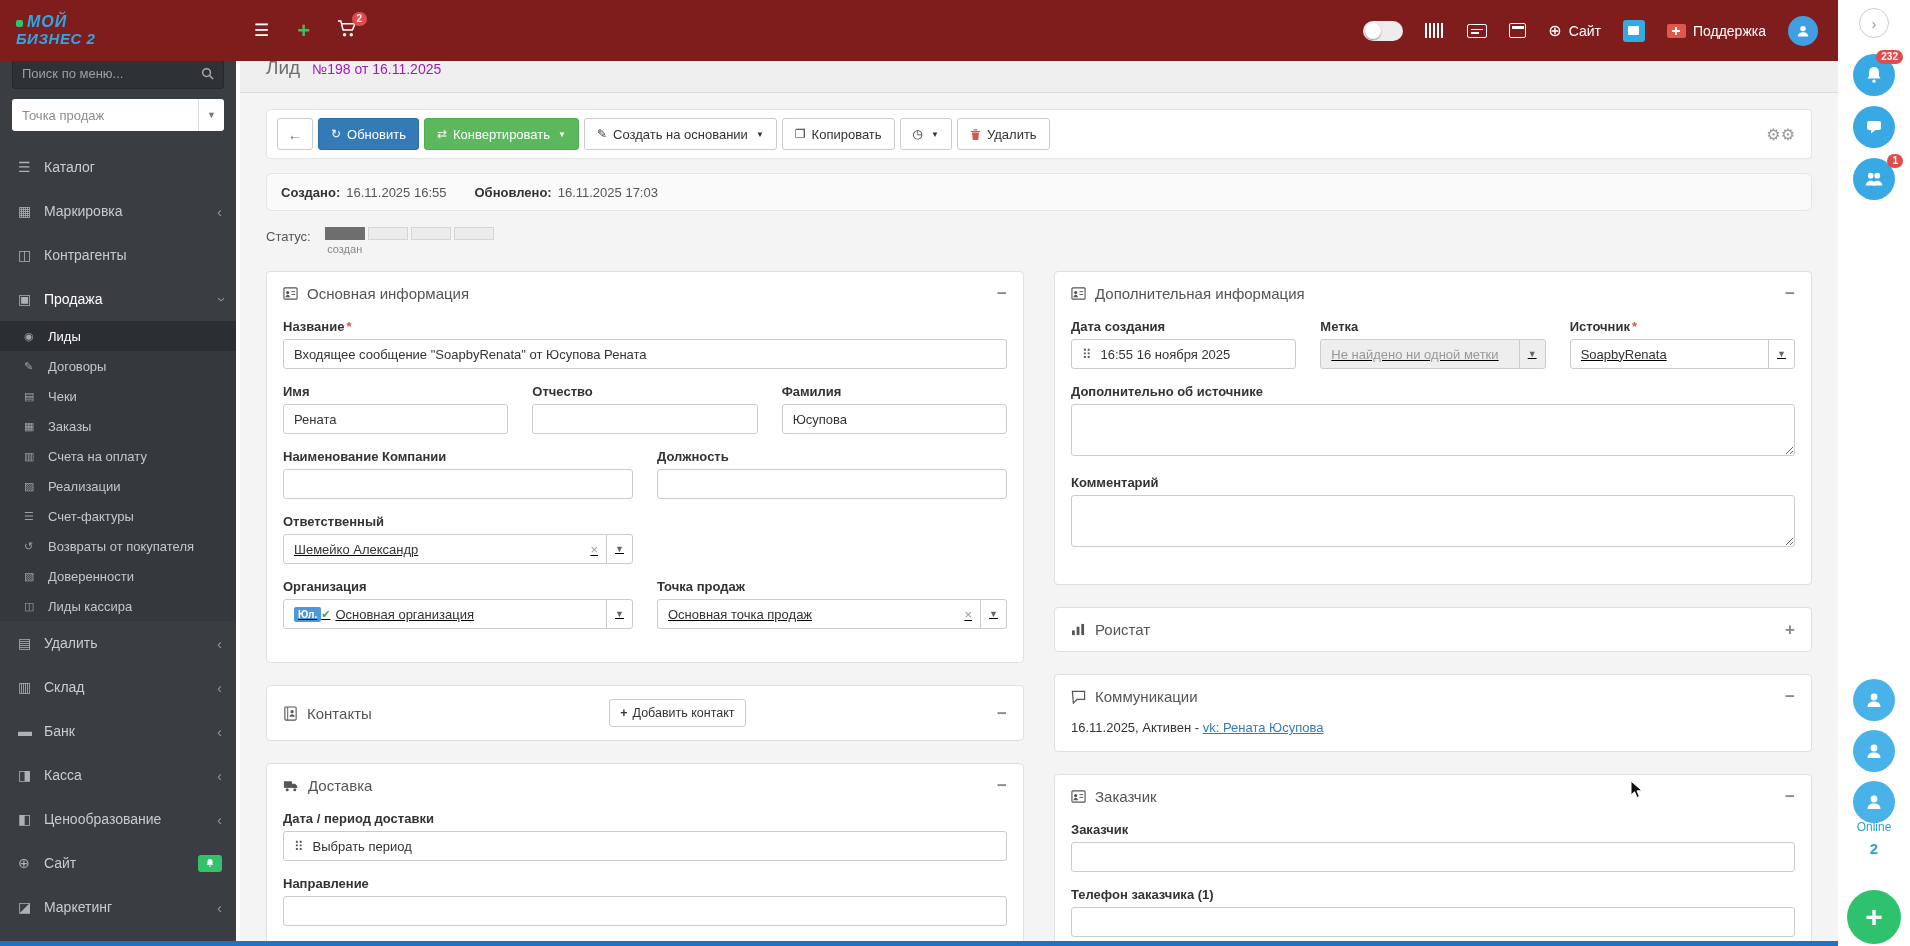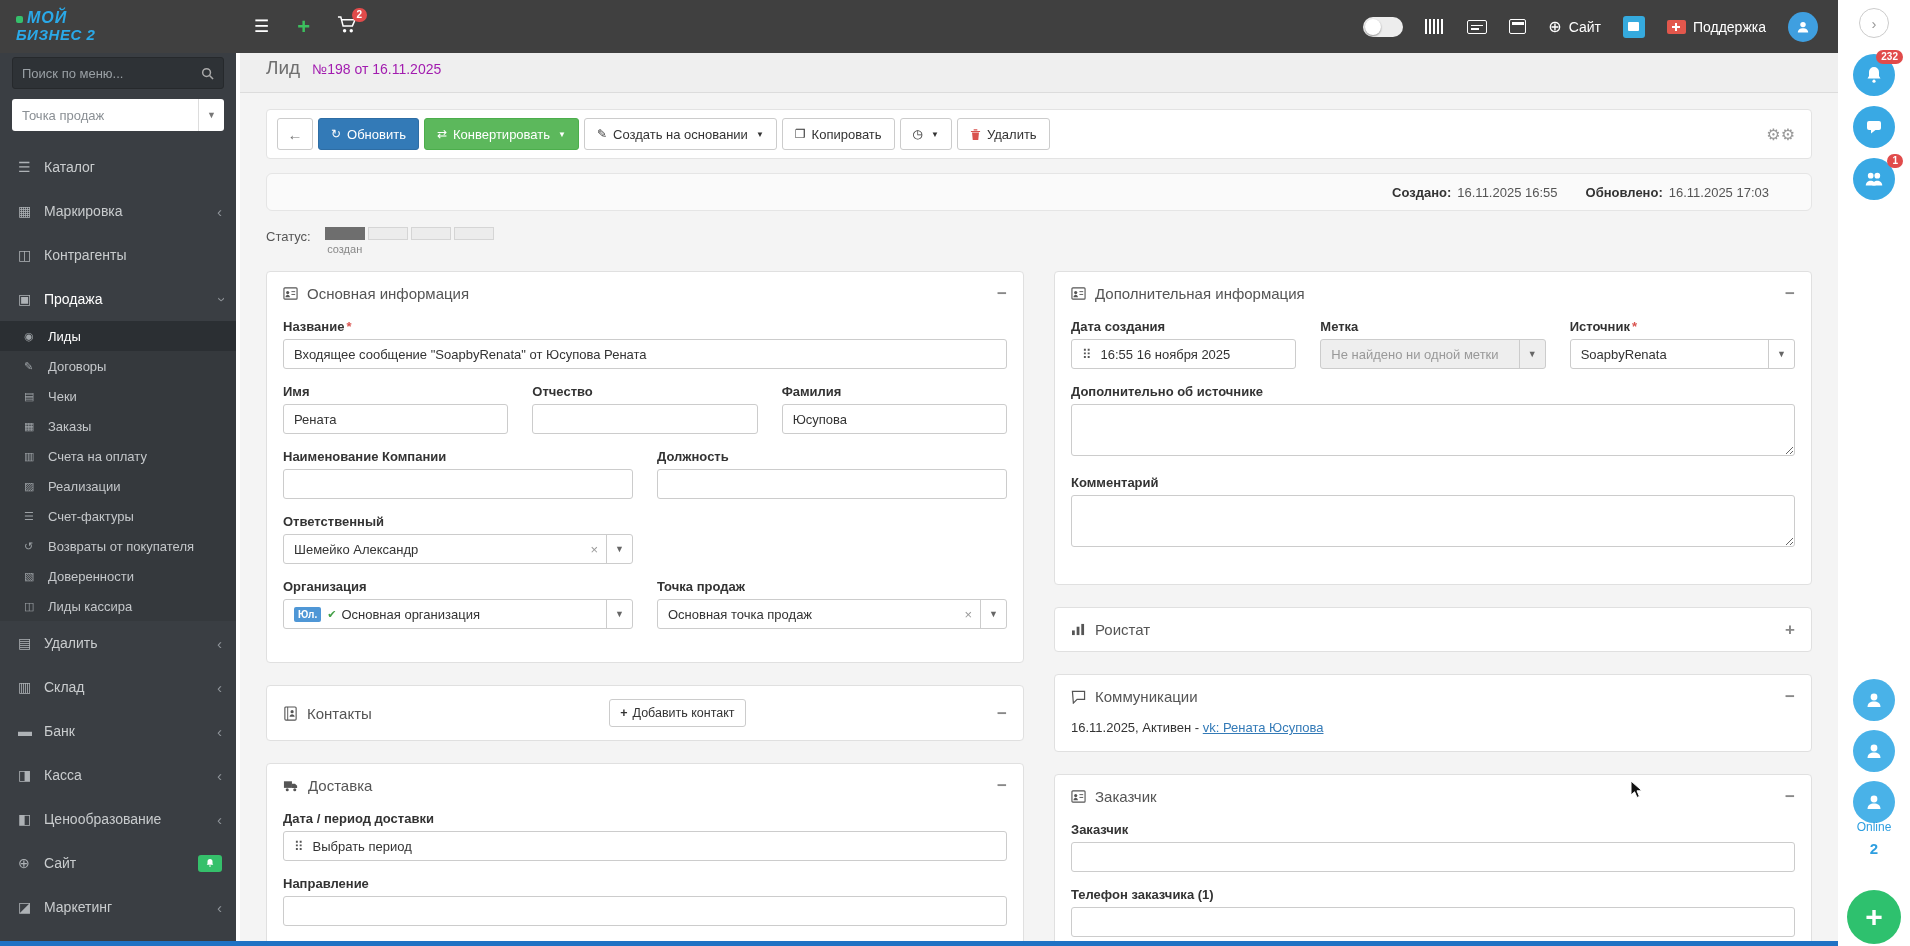--- a/index.html
+++ b/index.html
@@ -1,21 +1,21 @@
 <!DOCTYPE html>
 <html><head>
 <meta charset="utf-8">
 <style>
   * { box-sizing: border-box; margin: 0; padding: 0; }
   html,body { width:1910px; height:946px; overflow:hidden; background:#fff;
               font-family:"Liberation Sans", sans-serif; }
   .app { position:relative; width:1910px; height:946px; overflow:hidden; }
 
   
-  .topbar { position:absolute; top:0; left:0; right:72px; height:53px; background:#404040;
+  .topbar { position:absolute; top:0; left:0; right:72px; height:61px; background:#7f1d1d;
             display:flex; align-items:center; z-index:5; }
   .logo-area { width:240px; flex:none; padding-left:16px; display:flex; flex-direction:column;
                line-height:1.05; font-style:italic; font-weight:bold; color:#2aa9e8; }
   .logo-area .l1 { font-size:16px; letter-spacing:1px; }
   .logo-area .l2 { font-size:15px; letter-spacing:.5px; }
   .logo-dot { display:inline-block; width:7px; height:7px; background:#35c06b; border-radius:2px; margin-right:4px; }
   .tb-btn { background:none; border:none; color:#fff; font-size:17px; padding:0 14px; height:45px; cursor:pointer; }
   .tb-plus { color:#3cbf5e; font-size:22px; font-weight:bold; }
   .tb-cart { position:relative; padding:0 12px; }
   .badge { position:absolute; top:4px; right:2px; background:#e14b4b; color:#fff; font-size:10px;
@@ -99,21 +99,21 @@
          border:1px solid #ccc; border-radius:3px; background:#fff; font-size:13px; color:#333;
          cursor:pointer; font-family:inherit; white-space:nowrap; }
   .btn .bi { font-style:normal; font-size:12px; }
   .btn-back { width:36px; justify-content:center; color:#777; font-size:15px; }
   .btn-primary { background:#337ab7; border-color:#2e6da4; color:#fff; }
   .btn-success { background:#5cb85c; border-color:#4cae4c; color:#fff; }
   .caret-s { font-size:8px; margin-left:2px; }
   .tool-gear { margin-left:auto; color:#999; font-size:16px; cursor:pointer; padding:0 6px; }
 
   .meta-strip { margin-top:14px; background:#fafafa; border:1px solid #e5e5e5; border-radius:6px;
-                height:38px; display:flex; align-items:center; padding:0 14px; font-size:13px;justify-content:flex-end; }
+                height:38px; display:flex; align-items:center; padding:0 14px; font-size:13px; }
   .meta-strip b { color:#333; margin-right:6px; }
   .meta-strip span.v { color:#555; margin-right:28px; }
 
   .status-row { margin-top:16px; display:flex; font-size:13px; color:#555; }
   .status-label { margin-right:14px; padding-top:2px; }
   .segs { display:flex; gap:3px; }
   .seg { width:40px; height:13px; background:#ececec; border:1px solid #d5d5d5; }
   .seg.filled { background:#6e6e6e; border-color:#6e6e6e; }
   .seg-col { display:flex; flex-direction:column; align-items:center; gap:3px; }
   .seg-cap { font-size:11px; color:#888; }
@@ -130,29 +130,29 @@
   .req { color:#d9534f; margin-left:2px; }
   .txt { width:100%; height:30px; border:1px solid #ccc; border-radius:3px; padding:0 10px;
          font-size:13px; color:#333; font-family:inherit; background:#fff; }
   .ta { width:100%; height:52px; border:1px solid #ccc; border-radius:3px; padding:6px 10px;
         font-size:13px; color:#333; font-family:inherit; resize:vertical; }
   .row3 { display:grid; grid-template-columns:1fr 1fr 1fr; gap:0 24px; }
   .row2 { display:grid; grid-template-columns:1fr 1fr; gap:0 24px; }
   .half { width:calc(50% - 12px); }
 
   .select { display:flex; align-items:center; height:30px; border:1px solid #ccc; border-radius:3px;
-            background:#fff; padding-left:10px; cursor:pointer; }
+            background:#fff; padding-left:10px; cursor:pointer;text-decoration:underline; }
   .select .val { flex:1; font-size:13px; color:#333; white-space:nowrap; overflow:hidden; }
   .select .clear { color:#999; padding:0 8px; font-size:13px; font-style:normal; }
   .select .caret { width:26px; align-self:stretch; border-left:1px solid #ccc; display:flex;
                    align-items:center; justify-content:center; color:#666; font-size:9px; }
   .select.disabled { background:#eee; }
   .select.disabled .val { color:#999; }
   .org-badge { background:#4f97d6; color:#fff; font-size:10px; font-weight:bold; padding:2px 4px;
-               border-radius:2px; margin-right:6px; font-style:normal; }
+               border-radius:2px; font-style:normal; }
   .org-check { color:#43a047; font-size:11px; margin-right:5px; font-style:normal; }
 
   .datein { display:flex; align-items:center; height:30px; border:1px solid #ccc; border-radius:3px;
             background:#fff; padding:0 10px; gap:9px; cursor:pointer; }
   .datein .gicon { color:#555; font-size:13px; font-style:normal; }
   .datein .val { font-size:13px; color:#333; }
 
   .add-contact { display:inline-flex; align-items:center; gap:5px; height:28px; padding:0 10px;
                  border:1px solid #ccc; border-radius:3px; background:#fff; font-size:12.5px; color:#333;
                  cursor:pointer; margin-left:auto; margin-right:14px; font-family:inherit; }

